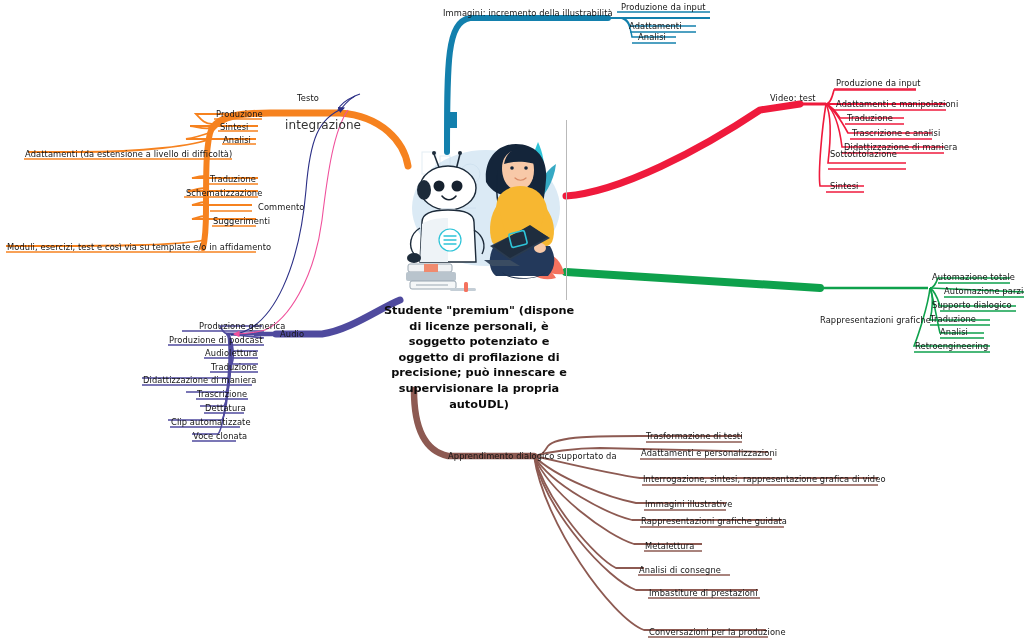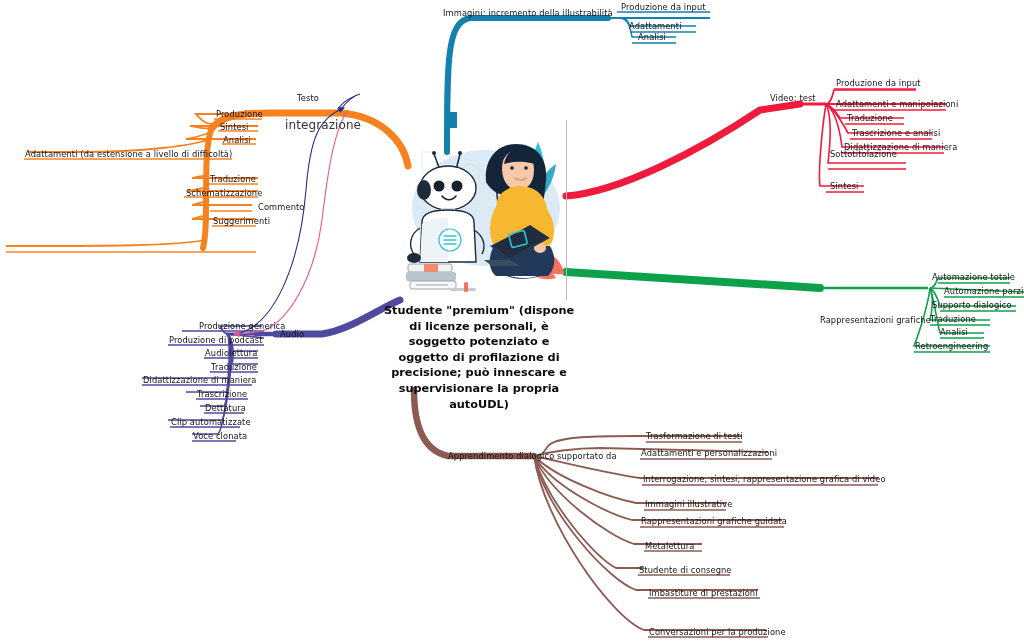--- a/index.html
+++ b/index.html
@@ -288,33 +288,34 @@
   <div class="lbl" style="left:940px;top:327px;">Analisi</div>
   <div class="lbl" style="left:915px;top:341px;">Retroengineering</div>
 
   <div class="lbl" style="left:448px;top:451px;">Apprendimento dialogico supportato da</div>
   <div class="lbl" style="left:646px;top:431px;">Trasformazione di testi</div>
   <div class="lbl" style="left:641px;top:448px;">Adattamenti e personalizzazioni</div>
   <div class="lbl" style="left:643px;top:474px;">Interrogazione, sintesi, rappresentazione grafica di video</div>
   <div class="lbl" style="left:645px;top:499px;">Immagini illustrative</div>
   <div class="lbl" style="left:641px;top:516px;">Rappresentazioni grafiche guidata</div>
   <div class="lbl" style="left:645px;top:541px;">Metalettura</div>
-  <div class="lbl" style="left:639px;top:565px;">Studente di consegne</div>
+  <div class="lbl" style="left:639px;top:565px;">Analisi di consegne</div>
   <div class="lbl" style="left:649px;top:588px;">Imbastiture di prestazioni</div>
   <div class="lbl" style="left:649px;top:627px;">Conversazioni per la produzione</div>
 
   <div class="lbl" style="left:297px;top:93px;">Testo</div>
   <div class="lbl" style="left:216px;top:109px;">Produzione</div>
   <div class="lbl" style="left:220px;top:122px;">Sintesi</div>
   <div class="lbl" style="left:223px;top:135px;">Analisi</div>
   <div class="lbl" style="left:25px;top:149px;">Adattamenti (da estensione a livello di difficoltà)</div>
   <div class="lbl" style="left:210px;top:174px;">Traduzione</div>
   <div class="lbl" style="left:186px;top:188px;text-align:center;">Schematizzazione</div>
   <div class="lbl" style="left:211px;top:202px;padding-left:47px;">Commento</div>
   <div class="lbl" style="left:213px;top:216px;">Suggerimenti</div>
+  <div class="lbl" style="left:7px;top:242px;">Moduli, esercizi, test e così via su template e/o in affidamento</div>
 
   <div class="lbl" style="left:280px;top:329px;">Audio</div>
   <div class="lbl" style="left:183px;top:321px;margin-left:16px;">Produzione generica</div>
   <div class="lbl" style="left:169px;top:335px;">Produzione di podcast</div>
   <div class="lbl" style="left:205px;top:348px;">Audiolettura</div>
   <div class="lbl" style="left:211px;top:362px;">Traduzione</div>
   <div class="lbl" style="left:143px;top:375px;">Didattizzazione di maniera</div>
   <div class="lbl" style="left:197px;top:389px;">Trascrizione</div>
   <div class="lbl" style="left:205px;top:403px;">Dettatura</div>
   <div class="lbl" style="left:171px;top:417px;">Clip automatizzate</div>

